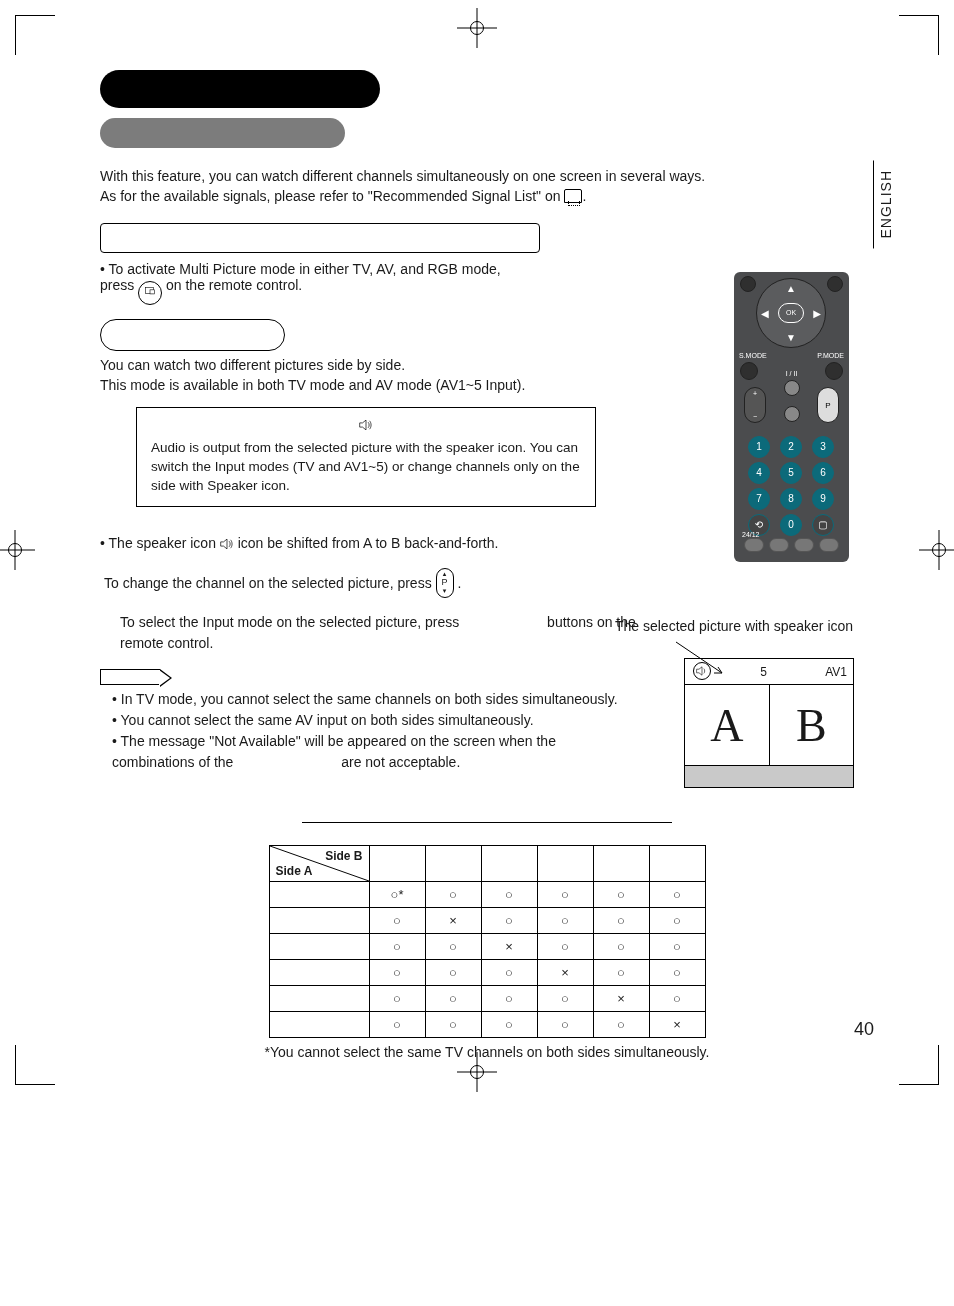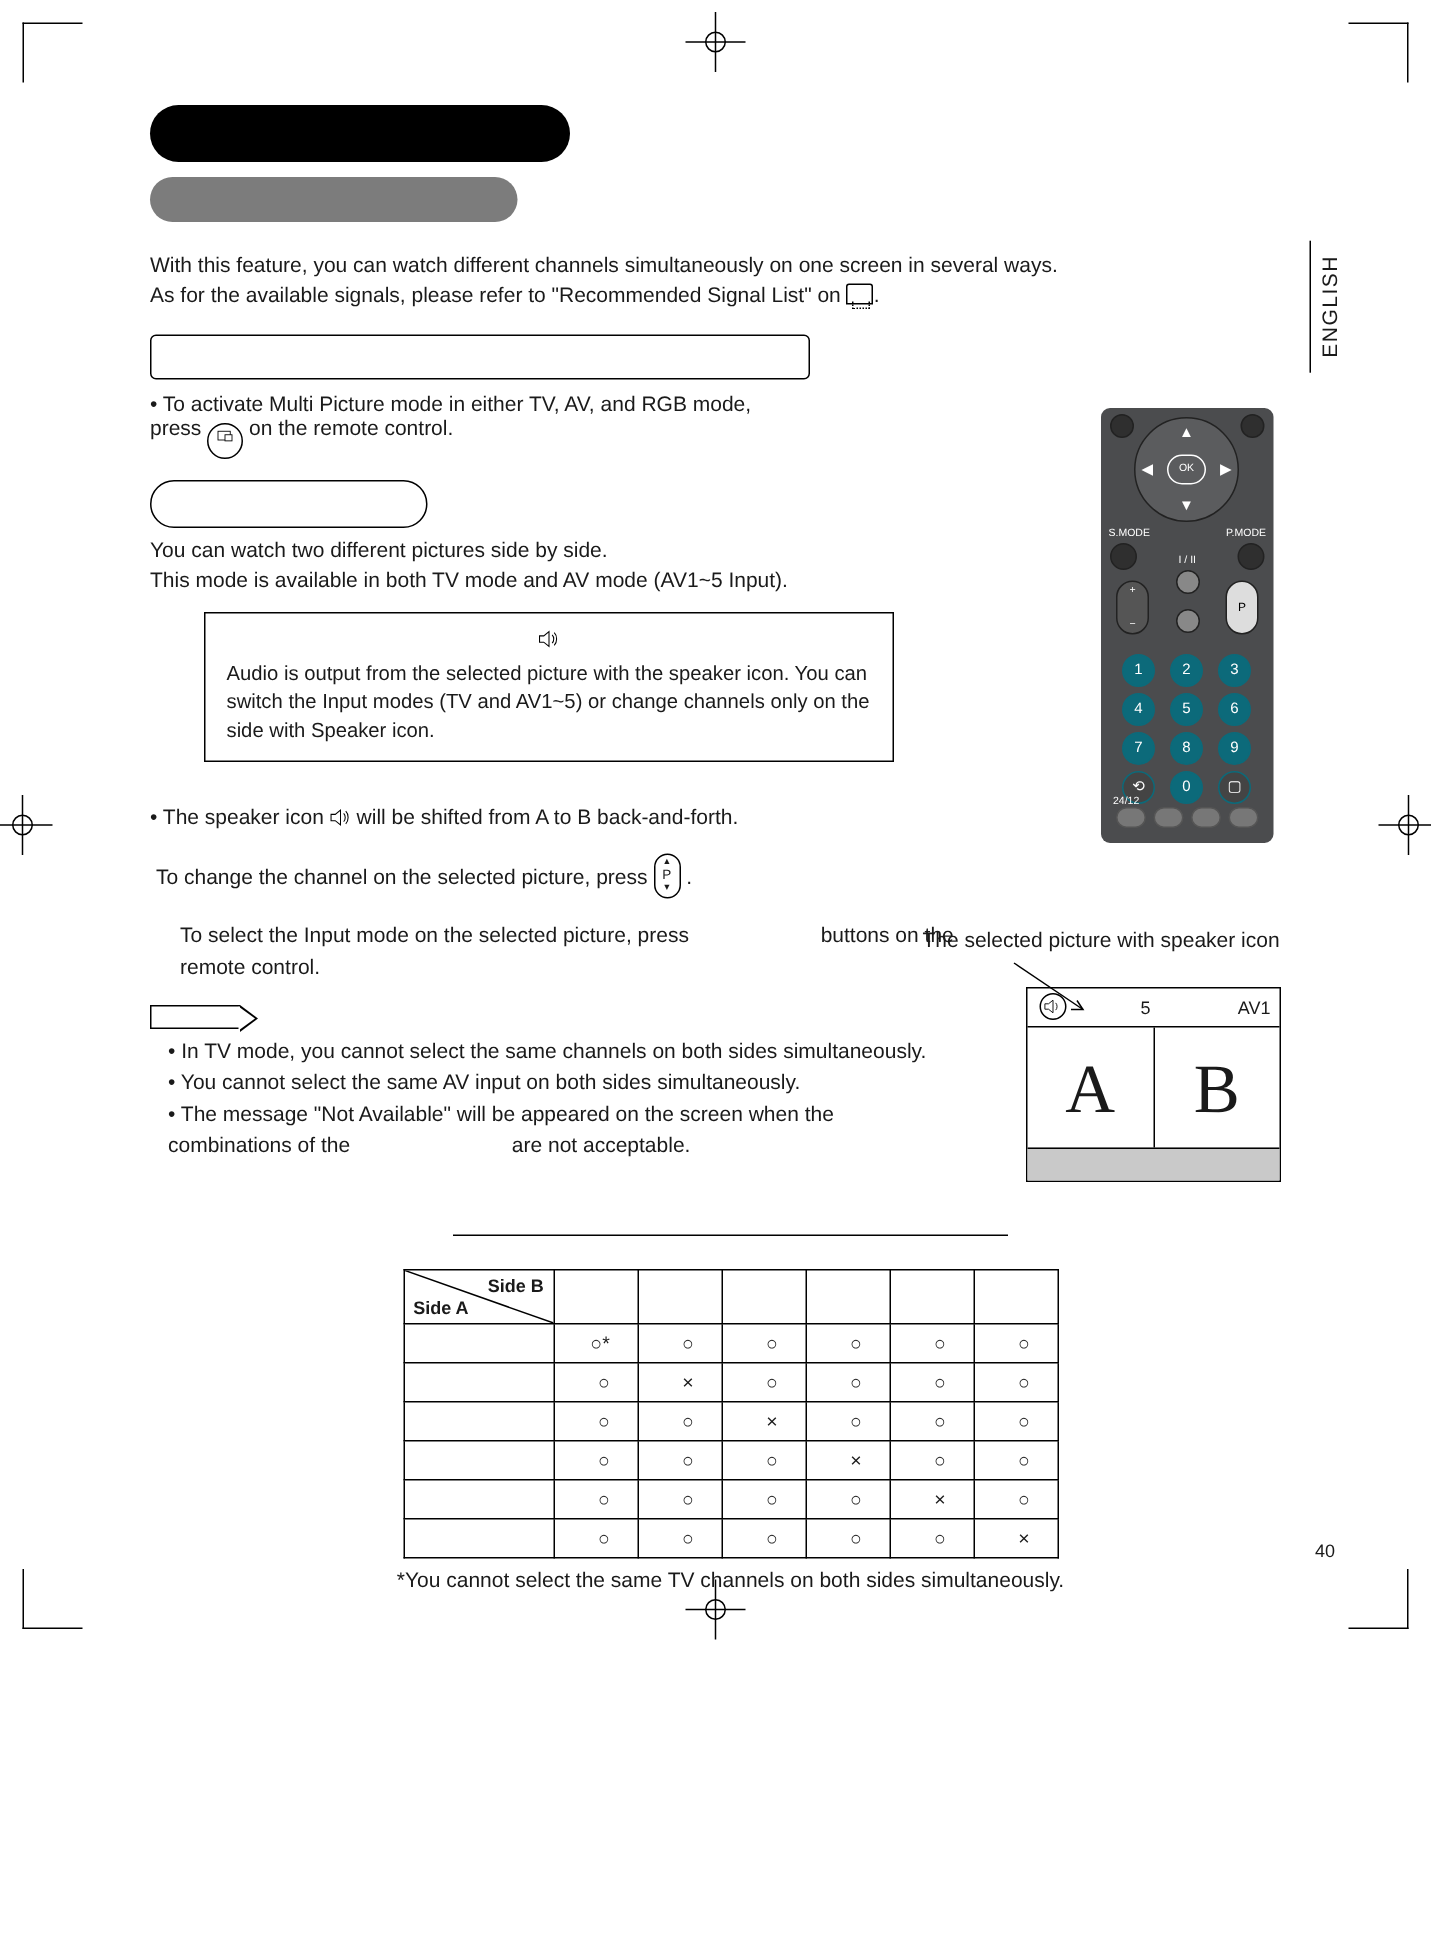--- a/index.html
+++ b/index.html
@@ -40,23 +40,23 @@
     transform: rotate(180deg);
     font-size: 14px;
     letter-spacing: 1px;
     border-right: 1px solid #000;
     padding-right: 4px;
     padding-top: 10px;
     padding-bottom: 10px;
   }
   .pnum {
     position:absolute;
-    right: 64px;
+    right: 80px;
     bottom: 60px;
-    font-size: 12px;
+    font-size: 18px;
   }
 
   .pill-black {
     background:#000; color:#fff; border-radius:22px; height:38px; width:280px; margin-top:40px;
   }
   .pill-gray {
     background:#7c7c7c; color:#fff; border-radius:18px; height:30px; width:245px; margin-top:10px;
   }
   .intro { margin-top:18px; line-height:1.45; }
   .page-icon {
@@ -143,21 +143,21 @@
   .ab-bot { height:22px; border-top:1px solid #000; background:#c9c9c9;}
   .pointer-line { position:absolute; right:230px; top:640px; width:50px; height:35px;}
   .pointer-line svg { width:100%; height:100%;}
 
   .table-wrap { margin-top:50px; }
   .table-rule { width:370px; margin:0 auto 22px auto; border-top:1px solid #000;}
   table.compat {
     margin: 0 auto; border-collapse:collapse; font-size:13px;
   }
   table.compat th, table.compat td {
-    border:1px solid #000; padding:5px 18px; text-align:right; min-width:56px;
+    border:1px solid #000; padding:5px 18px; text-align:center; min-width:56px;
   }
   table.compat .diag {
     position:relative; width:100px; height:36px; padding:0;
   }
   table.compat .diag .sb{ position:absolute; top:3px; right:6px; font-size:12px;}
   table.compat .diag .sa{ position:absolute; bottom:3px; left:6px; font-size:12px;}
   table.compat .diag svg{ position:absolute; inset:0; width:100%; height:100%;}
   .table-foot { text-align:center; margin-top:6px; font-size:14px;}
 
   svg.speaker-ico { width:14px; height:12px; vertical-align:-2px;}
@@ -272,21 +272,21 @@
   </div>
 </div>
 
 <div class="instr-list">
   <div class="row">
     <span>• The speaker icon </span>
     <svg class="speaker-ico" viewBox="0 0 20 16">
         <path d="M1 5h4l5-4v14l-5-4H1z" fill="none" stroke="#000"></path>
         <path d="M13 4c2 2 2 6 0 8M15 2c3 3 3 9 0 12" fill="none" stroke="#000"></path>
       </svg>
-    <span> will be shifted from A to B back-and-forth.</span>
+    <span> icon be shifted from A to B back-and-forth.</span>
   </div>
   <div class="row" style="margin-top:14px; margin-left:4px;">
     <span>To change the channel on the selected picture, press </span>
     <span class="p-oval"><span style="position:absolute;top:50%;left:0;right:0;transform:translateY(-50%);">P</span></span>
     <span>.</span>
   </div>
   <div class="row" style="margin-top:14px; margin-left:20px; width:520px;">
     <span>To select the Input mode on the selected picture, press </span>
     <span style="display:inline-block; width:80px;"></span>
     <span> buttons on the remote control.</span>

